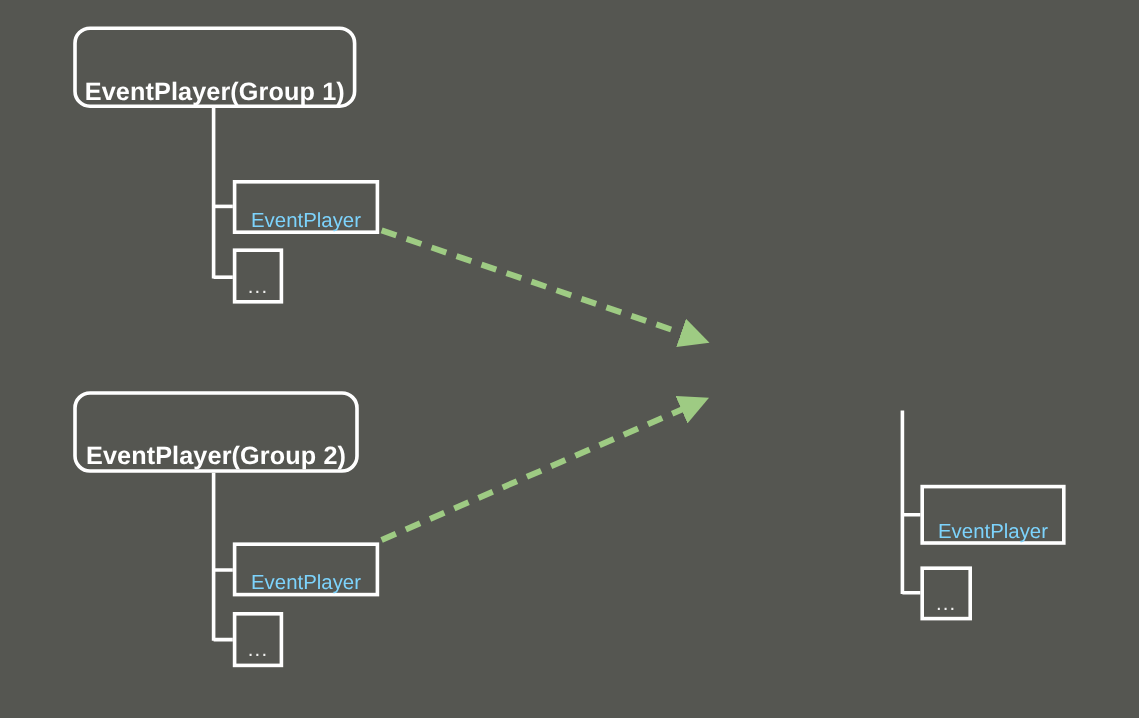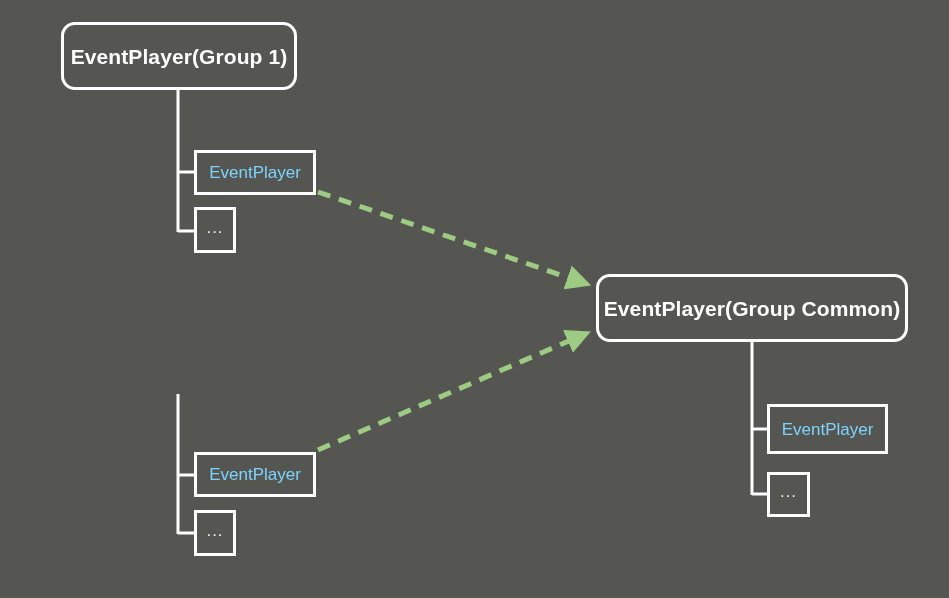--- a/index.html
+++ b/index.html
@@ -23,21 +23,21 @@
     left: 0;
     top: 0;
     width: 949px;
     height: 598px;
     pointer-events: none;
   }
   .node {
     position: absolute;
     box-sizing: border-box;
     display: flex;
-    align-items: center;
+    align-items: flex-end;
     justify-content: center;
     color: #ffffff;
     background: transparent;
   }
   .node-group {
     border: 3px solid #ffffff;
     border-radius: 14px;
     font-size: 21px;
     font-weight: bold;
     letter-spacing: 0.1px;
@@ -108,32 +108,32 @@
   </div>
 
   <div class="node node-leaf" style="left:194px; top:150px; width:122px; height:45px;">
     <span class="node-label">EventPlayer</span>
   </div>
 
   <div class="node node-ellipsis" style="left:194px; top:207px; width:42px; height:46px;">
     <span class="ellipsis-label">...</span>
   </div>
 
+  <div class="node node-group" style="left:61px; top:326px; width:238px; height:68px;">
+    <span class="node-label">EventPlayer(Group 2)</span>
+  </div>
 
   <div class="node node-leaf" style="left:194px; top:452px; width:122px; height:45px;">
     <span class="node-label">EventPlayer</span>
   </div>
 
   <div class="node node-ellipsis" style="left:194px; top:510px; width:42px; height:46px;">
     <span class="ellipsis-label">...</span>
   </div>
 
-  <div class="node node-group" style="left:596px; top:274px; width:312px; height:68px;">
-    <span class="node-label">EventPlayer(Group Common)</span>
-  </div>
 
   <div class="node node-leaf" style="left:767px; top:404px; width:121px; height:50px;">
     <span class="node-label">EventPlayer</span>
   </div>
 
   <div class="node node-ellipsis" style="left:767px; top:472px; width:43px; height:45px;">
     <span class="ellipsis-label">...</span>
   </div>
 
 </div>

